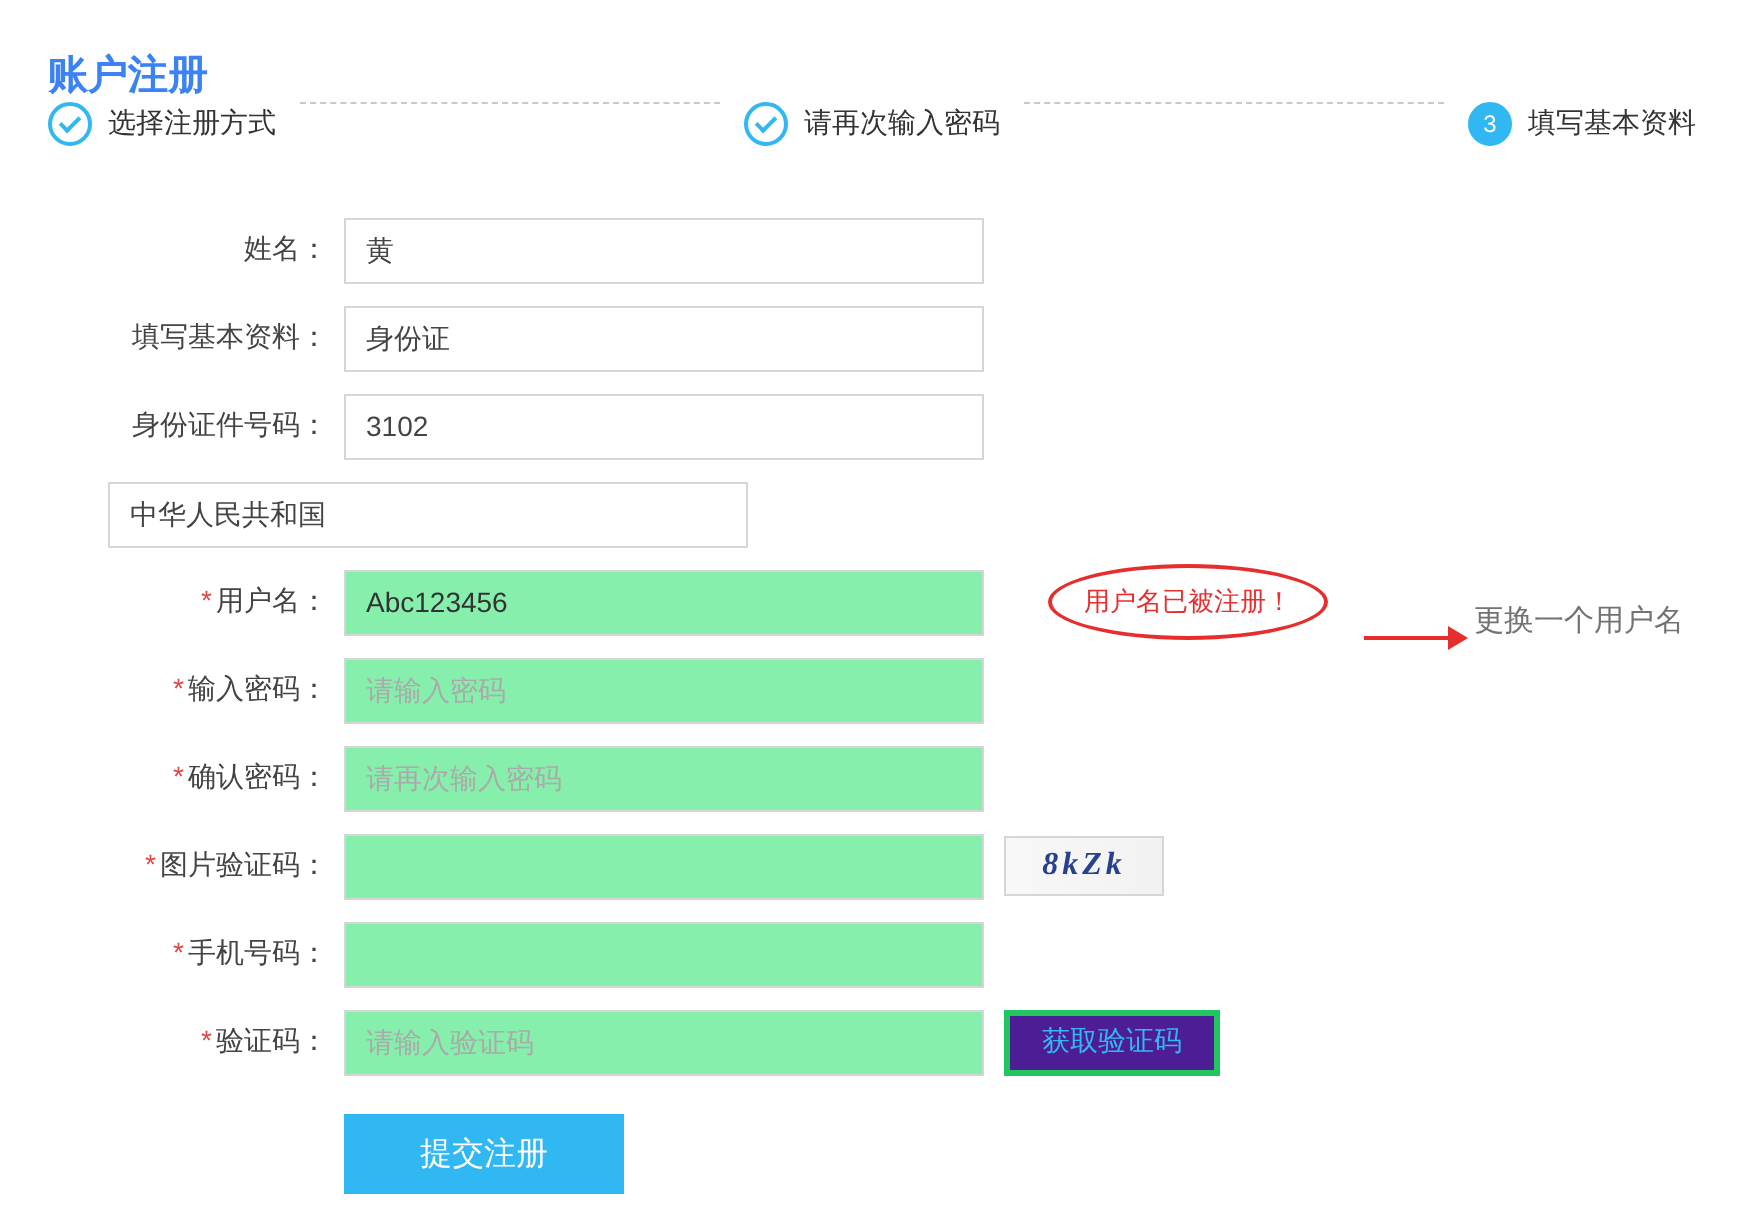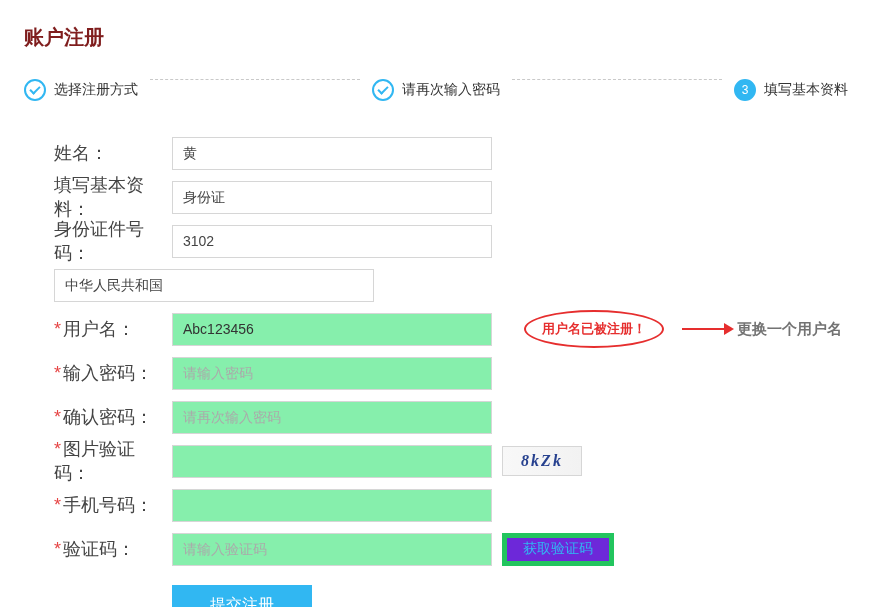--- a/index.html
+++ b/index.html
@@ -8,22 +8,21 @@
     background: #fff;
     color: #333;
     font-size: 14px;
     width: 872px;
   }
   .page {
     padding: 24px 24px 30px 24px;
   }
   .page-title {
     font-size: 20px;
-    color: #7f1d1d;
-    margin-bottom: 28px;
+    color: #3b82f6;
   }
   
   .steps {
     display: flex;
     align-items: flex-start;
     margin-bottom: 34px;
   }
   .step {
     display: flex;
     align-items: center;
@@ -70,24 +69,24 @@
   }
   .form-row {
     display: flex;
     align-items: center;
     margin-bottom: 8px;
     height: 36px;
     position: relative;
   }
   .form-label {
     width: 118px;
-    text-align: left;
+    text-align: right;
     padding-right: 8px;
     color: #444;
-    font-size: 18px;
+    font-size: 14px;
   }
   .req { color: #e64545; margin-right: 2px; }
   .form-input {
     width: 320px;
     height: 33px;
     border: 1px solid #d6d6d6;
     padding: 0 10px;
     font-size: 14px;
     color: #333;
     outline: none;
@@ -116,22 +115,22 @@
     color: #27418f;
     letter-spacing: 2px;
     font-size: 16px;
     background: linear-gradient(90deg,#f8f8f8,#f2f2f2);
     font-style: italic;
   }
   .get-code-btn {
     margin-left: 10px;
     height: 33px;
     padding: 0 16px;
-    border: 5px solid #22c55e;
-    background: #6d28d9;
+    border: 3px solid #22c55e;
+    background: #4c1d95;
     color: #31b7f2;
     font-size: 14px;
     cursor: pointer;
   }
   .submit-btn {
     margin-left: 118px;
     margin-top: 10px;
     width: 140px;
     height: 40px;
     background: #31b7f2;
@@ -139,22 +138,21 @@
     border: none;
     font-size: 16px;
     cursor: pointer;
   }
   
   .error-callout {
     position: absolute;
     top: 50%;
     transform: translateY(-50%);
     display: flex;
-    align-items: center;
-    font-weight: bold;
+    align-items: flex-end;
   }
   .error-oval {
     border: 2px solid #e62e2e;
     border-radius: 50%;
     padding: 8px 16px;
     color: #e62e2e;
     font-size: 13px;
     white-space: nowrap;
   }
   .arrow-line {

